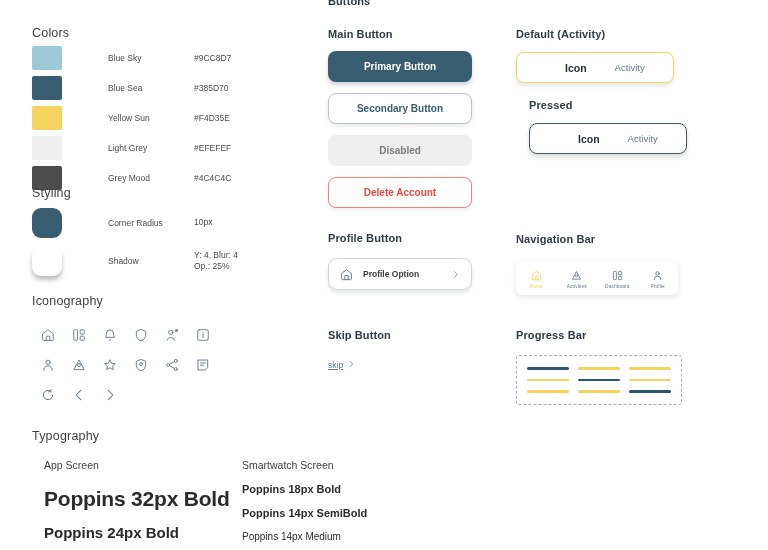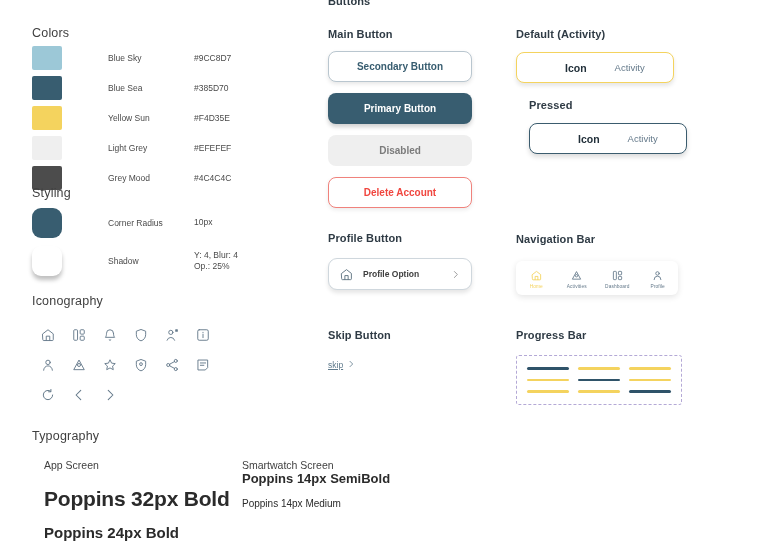--- a/index.html
+++ b/index.html
@@ -57,21 +57,21 @@
   
   #typography { position: absolute; left: 32px; top: 429px; width: 500px; }
   .typo-cols { position: relative; margin-top: 16px; }
   .typo-col-app   { position: absolute; left: 12px; top: 0; width: 200px; }
   .typo-col-watch { position: absolute; left: 210px; top: 0; width: 200px; }
   .typo-head { font-size: 10.5px; color: #3f3f3f; }
   .typo-sample { color: #2b2b2b; white-space: nowrap; }
   .ts32 { font-size: 21px; font-weight: 700; margin-top: 16px; letter-spacing: -.2px; }
   .ts24 { font-size: 15px; font-weight: 700; margin-top: 13px; }
   .ws18 { font-size: 11px;  font-weight: 700; margin-top: 12px; }
-  .ws14s{ font-size: 13px; font-weight: 700; }
+  .ws14s{ font-size: 11px; font-weight: 700; margin-top: 12px; }
   .ws14 { font-size: 10px; font-weight: 500; margin-top: 12px; }
 
   
   #buttons-head { position: absolute; left: 8px; top: -5px; }
   #main-button-block { position: absolute; left: 8px; top: 28px; }
   .btn {
     width: 144px; height: 31px; border-radius: 8px;
     display: flex; align-items: center; justify-content: center;
     font-size: 10px; font-weight: 700; margin-top: 11px;
   }
@@ -304,36 +304,37 @@
       <div class="typo-cols">
         <div class="typo-col-app">
           <div class="typo-head">App Screen</div>
           <div class="typo-sample ts32">Poppins 32px Bold</div>
           <div class="typo-sample ts24">Poppins 24px Bold</div>
 
         </div>
 
         <div class="typo-col-watch">
           <div class="typo-head">Smartwatch Screen</div>
+          <div class="typo-sample ws18">Poppins 18px Bold</div>
           <div class="typo-sample ws14s">Poppins 14px SemiBold</div>
           <div class="typo-sample ws14">Poppins 14px Medium</div>
 
         </div>
       </div>
     </div>
   </div>
 
   <div class="col col-mid">
 
     <div id="buttons-head" class="sub-title">Buttons</div>
 
     <div id="main-button-block">
       <div class="sub-title">Main Button</div>
+      <div class="btn btn-primary">Primary Button</div>
       <div class="btn btn-secondary">Secondary Button</div>
-      <div class="btn btn-primary">Primary Button</div>
       <div class="btn btn-disabled">Disabled</div>
       <div class="btn btn-delete">Delete Account</div>
     </div>
 
     <div id="profile-button-block">
       <div class="sub-title">Profile Button</div>
       <div class="profile-btn">
         <span class="pb-icon">
           <svg viewBox="0 0 24 24" fill="none" stroke="currentColor" stroke-width="1.7" stroke-linecap="round" stroke-linejoin="round">
               <path d="M3 10l9-7 9 7v10a1.5 1.5 0 0 1-1.5 1.5h-15A1.5 1.5 0 0 1 3 20z"></path>

